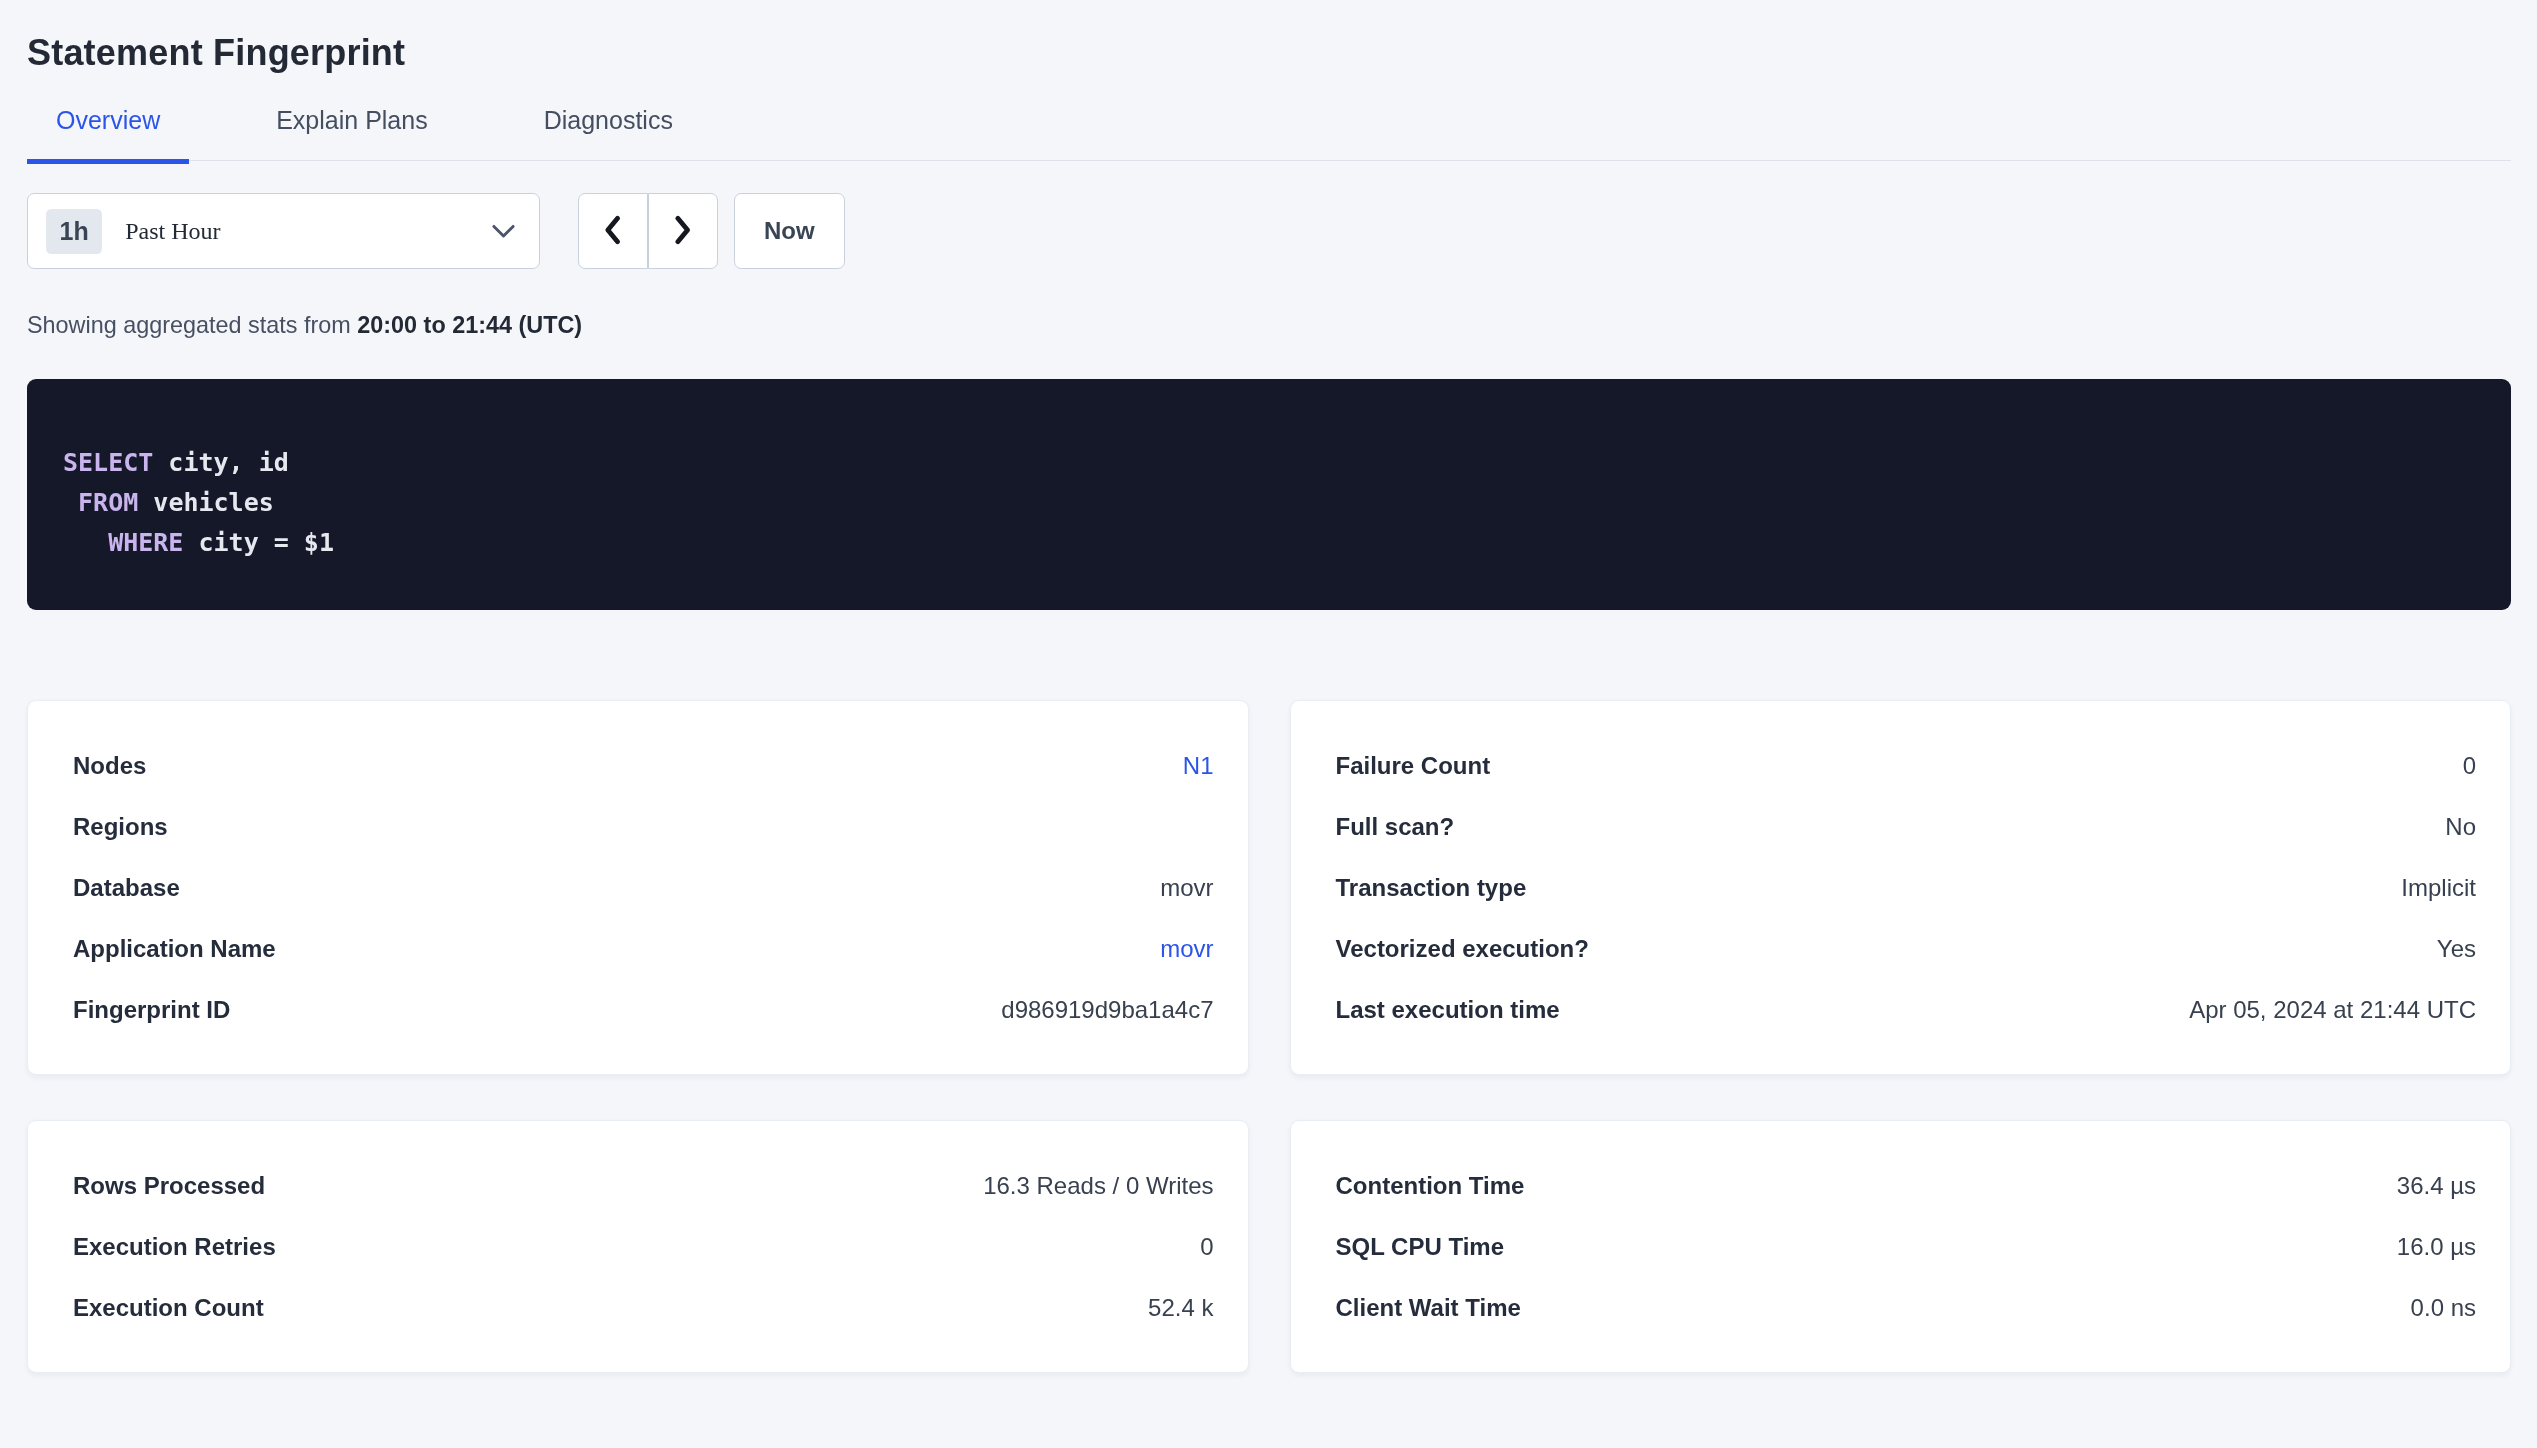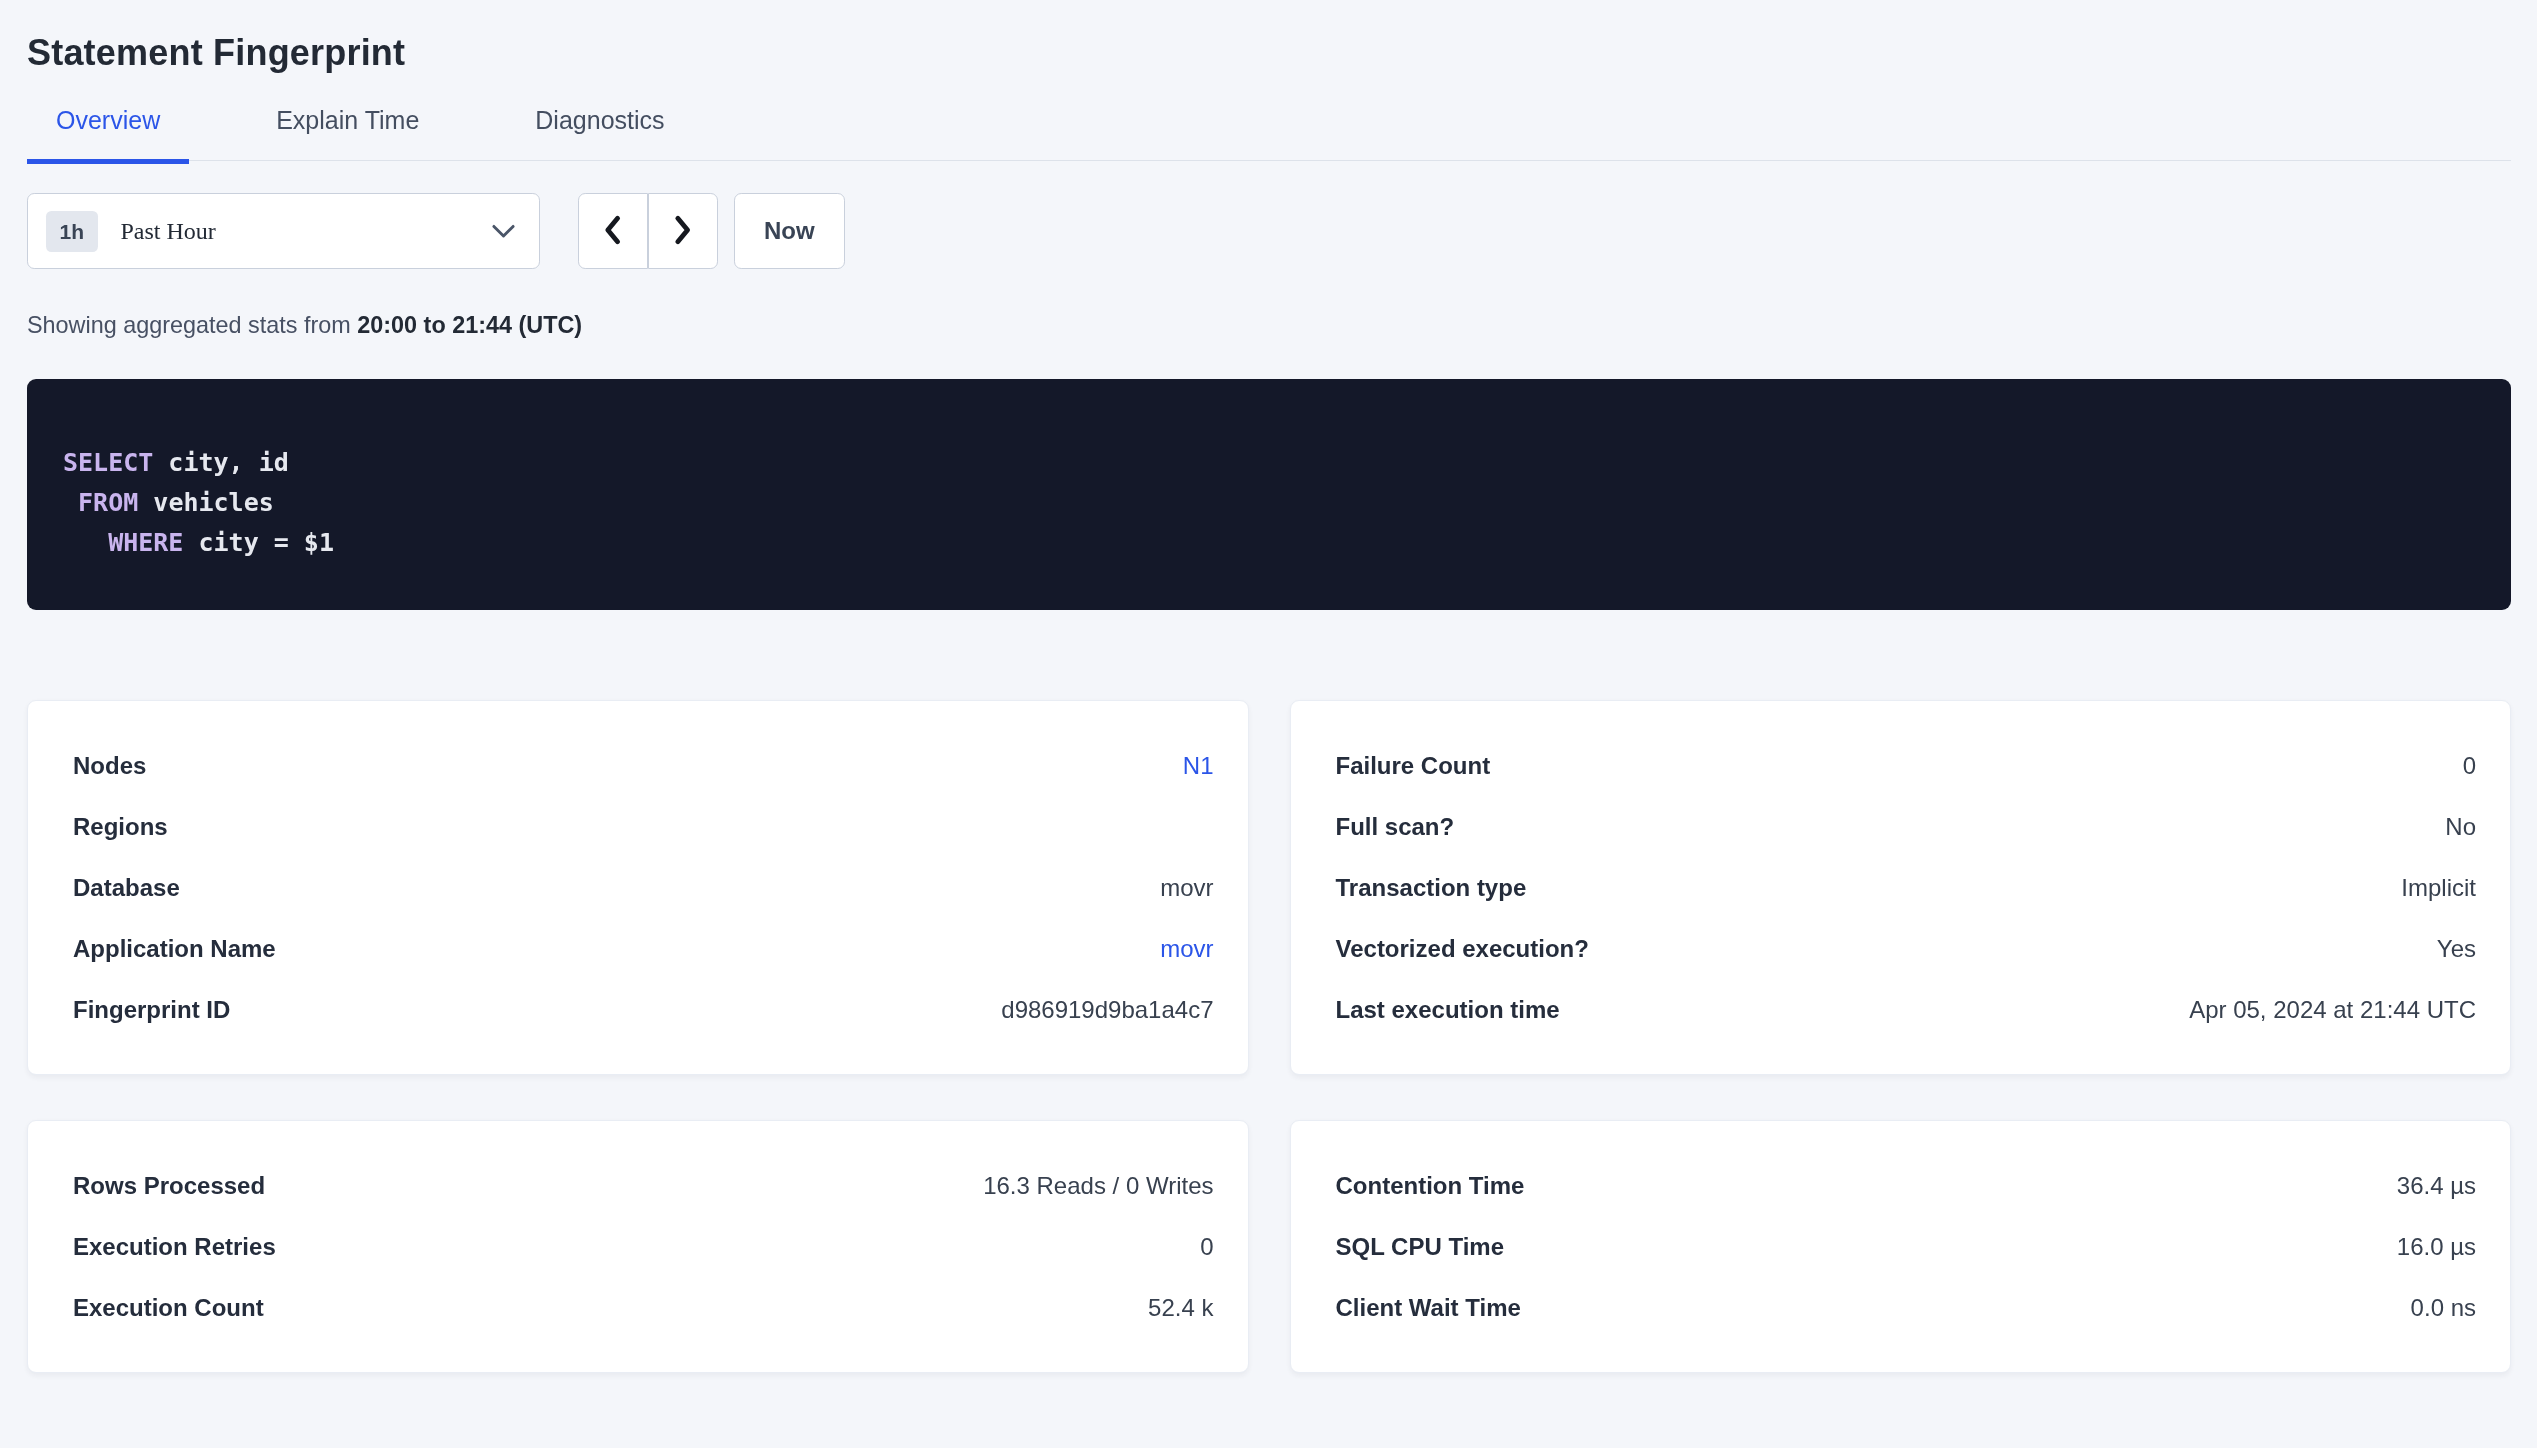--- a/index.html
+++ b/index.html
@@ -43,21 +43,21 @@
   .tab.active{color:var(--accent);border-bottom-color:var(--accent);border-radius:0 0 0 0;}
 
   
   .time-row{display:flex;align-items:stretch;margin-top:32px;height:76px;}
   .range-select{
     width:513px;background:#fff;border:1.8px solid var(--border);
     border-radius:7.2px;display:flex;align-items:center;
     padding:0 23.4px 0 18px;cursor:pointer;
   }
   .range-badge{
-    background:#e3e7ee;color:#394455;font-weight:700;font-size:21px;
+    background:#e3e7ee;color:#394455;font-weight:700;font-size:25px;
     border-radius:5.4px;padding:10px 13.5px;line-height:1;
   }
   .range-label{font-size:24px;color:var(--dark);margin-left:23px;font-family:Liberation Serif, serif;}
   .chev-down{margin-left:auto;display:flex;align-items:center;}
   .arrow-group{display:flex;margin-left:38px;}
   .arrow-btn{
     width:70px;background:#fff;border:1.8px solid var(--border);
     display:flex;align-items:center;justify-content:center;cursor:pointer;
   }
   .arrow-btn.prev{border-radius:7.2px 0 0 7.2px;border-right-width:0.9px;}
@@ -106,21 +106,21 @@
 </style>
 </head>
 <body>
 
 <div class="page">
 
   <h1 class="page-title">Statement Fingerprint</h1>
 
   <div class="tabs">
       <div class="tab active">Overview</div>
-      <div class="tab">Explain Time</div>
+      <div class="tab">Explain Plans</div>
       <div class="tab">Diagnostics</div>
     </div>
 
   <div class="time-row">
     <div class="range-select">
       <span class="range-badge">1h</span>
       <span class="range-label">Past Hour</span>
       <span class="chev-down">
         <svg width="25" height="14.4" viewBox="0 0 20 12" fill="none">
           <polyline points="2,2 10,10 18,2" stroke="#4a5568" stroke-width="2.4" stroke-linecap="round" stroke-linejoin="round"></polyline>

